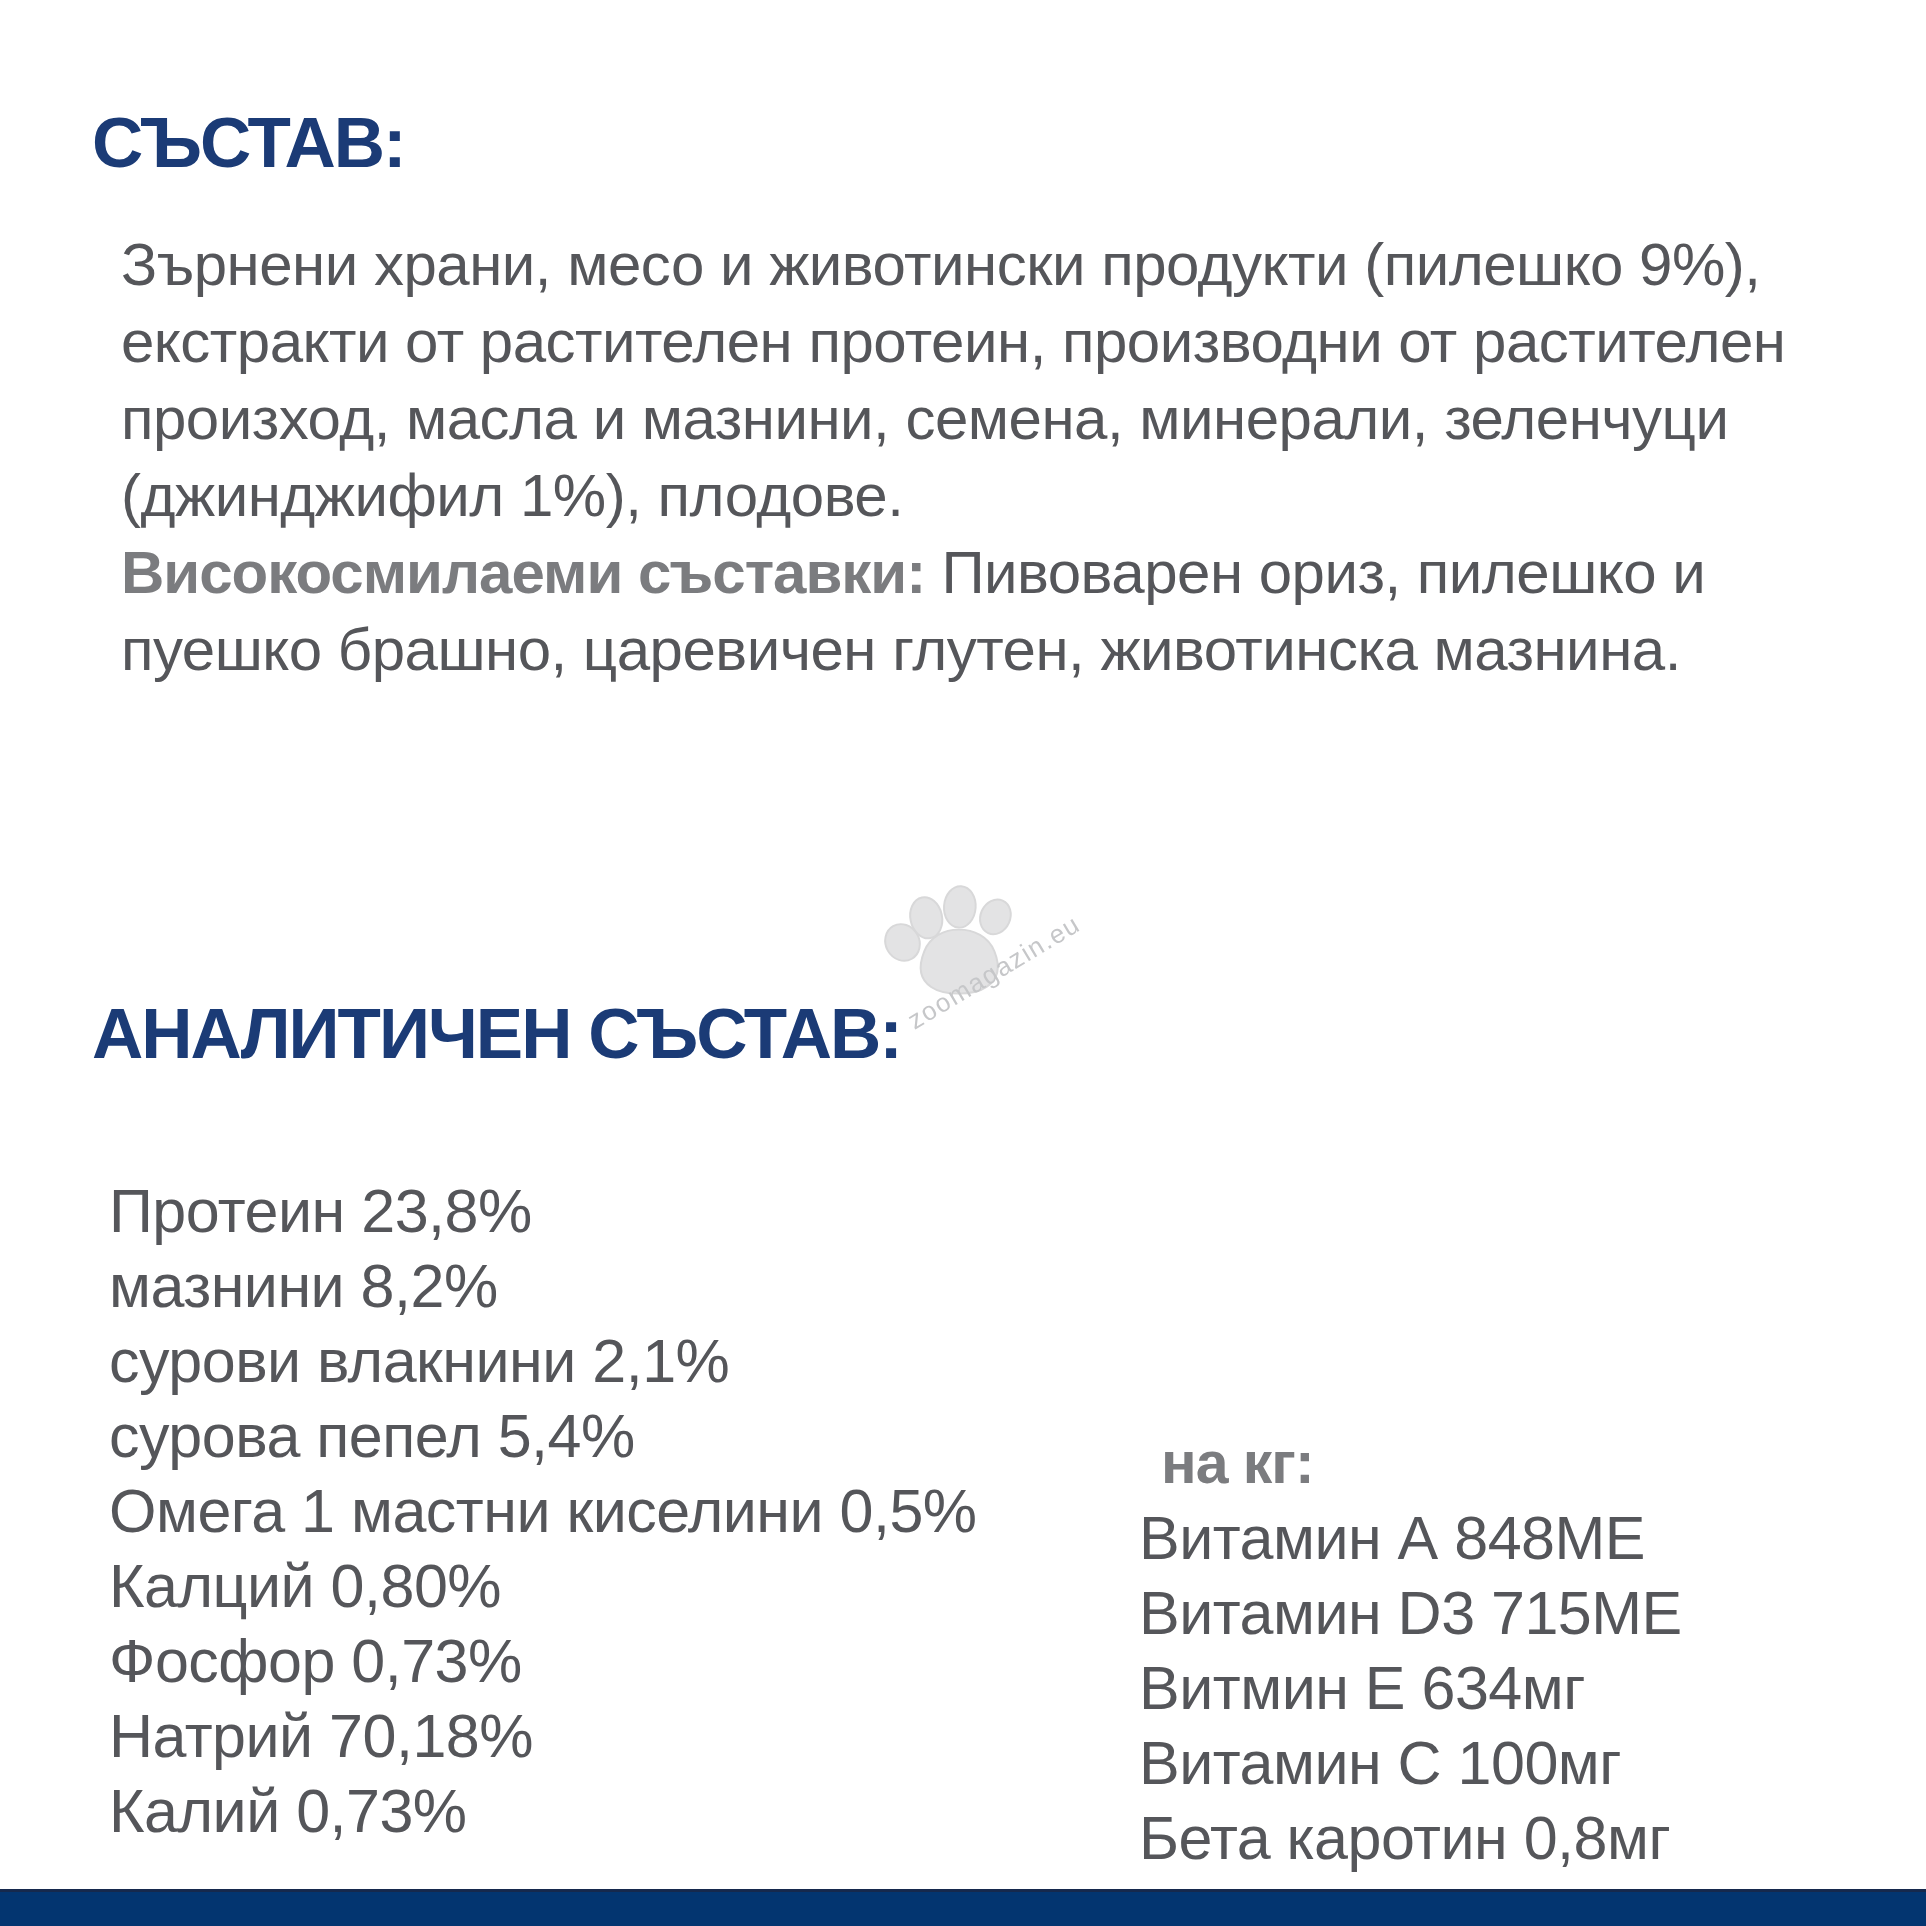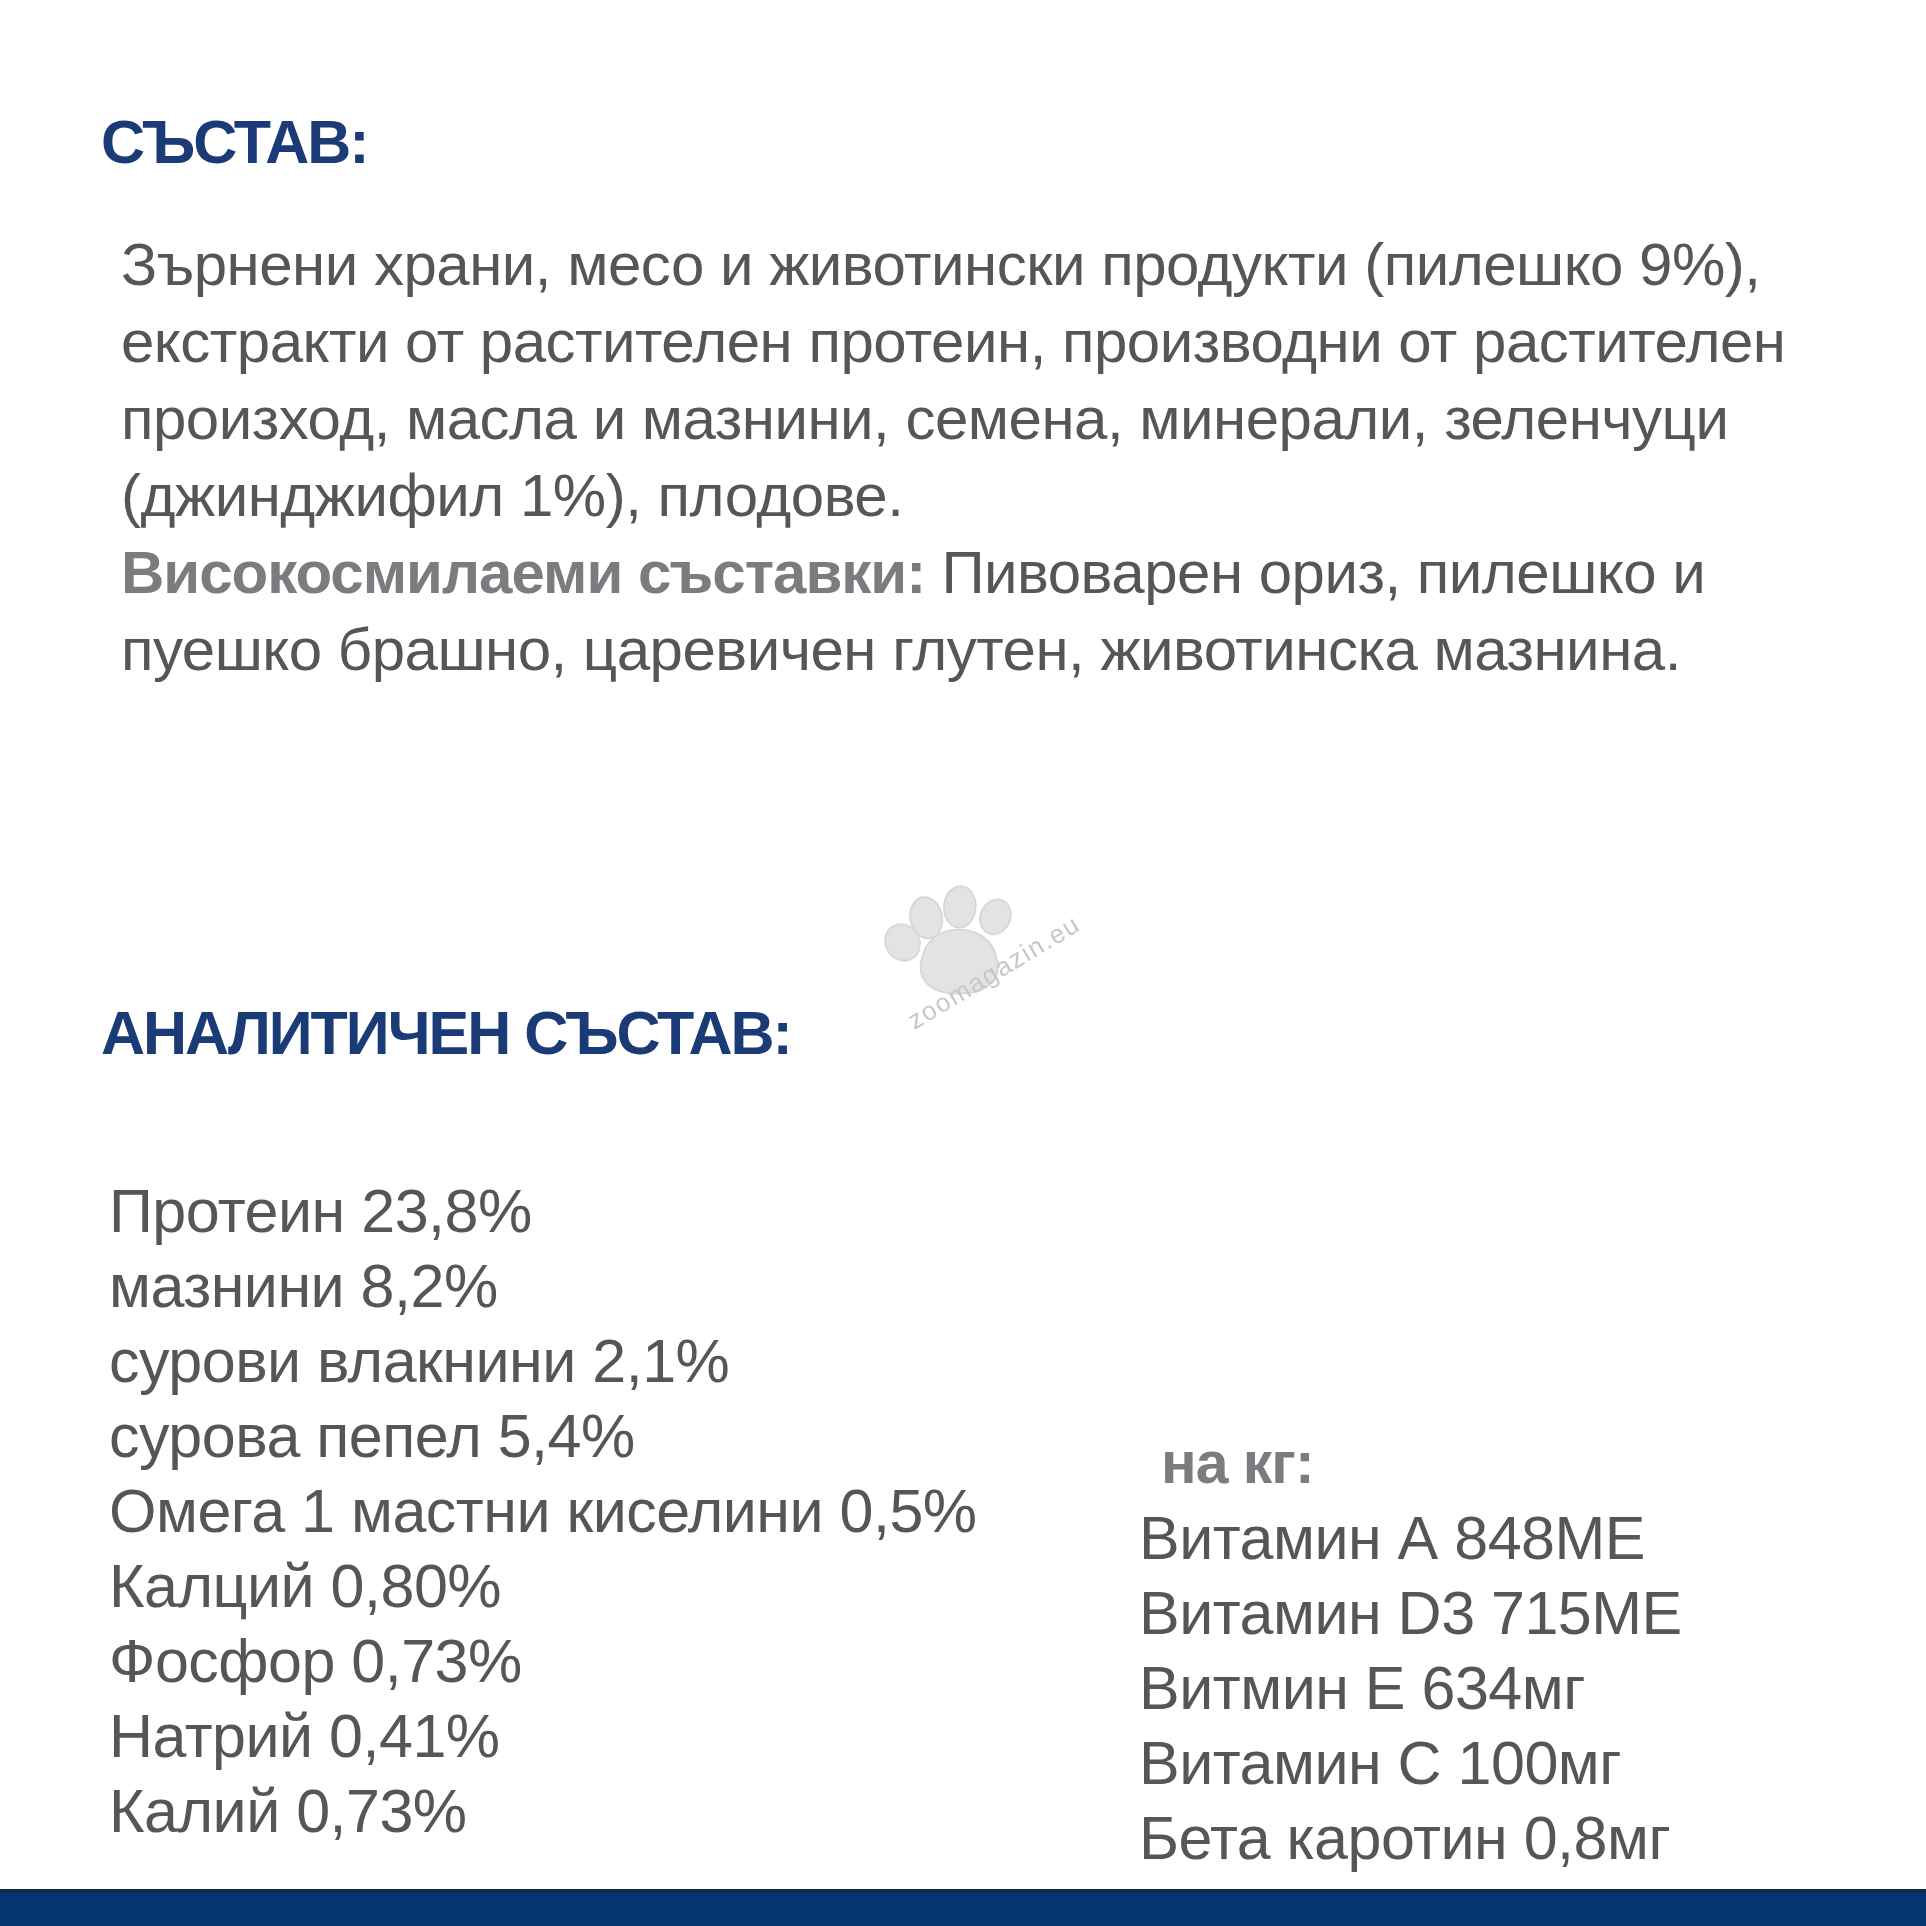--- a/index.html
+++ b/index.html
@@ -6,22 +6,22 @@
   html, body { width: 1927px; height: 1927px; }
   body {
     position: relative;
     background: #ffffff;
     font-family: "Liberation Sans", "DejaVu Sans", sans-serif;
     overflow: hidden;
   }
 
   .heading {
     position: absolute;
-    left: 101px;
-    font-size: 61px;
+    left: 92px;
+    font-size: 71px;
     line-height: 87px;
     font-weight: bold;
     letter-spacing: -2px;
     color: var(--heading, #1b3b76);
     white-space: nowrap;
     text-align: center;
   }
   .heading-composition { top: 99px; }
   .heading-analysis   { top: 990px; }
 
@@ -129,21 +129,21 @@
     <h2 class="heading heading-analysis">АНАЛИТИЧЕН СЪСТАВ:</h2>
 
     <div class="nutrient-list">
         <div class="nutrient-row">Протеин 23,8%</div>
         <div class="nutrient-row">мазнини 8,2%</div>
         <div class="nutrient-row">сурови влакнини 2,1%</div>
         <div class="nutrient-row">сурова пепел 5,4%</div>
         <div class="nutrient-row">Омега 1 мастни киселини 0,5%</div>
         <div class="nutrient-row">Калций 0,80%</div>
         <div class="nutrient-row">Фосфор 0,73%</div>
-        <div class="nutrient-row">Натрий 0,41%</div>
+        <div class="nutrient-row">Натрий 70,18%</div>
         <div class="nutrient-row">Калий 0,73%</div>
       </div>
 
     <div class="vitamin-column">
       <div class="bold-label">на кг:</div>
       <div>
           <div class="vitamin-row">Витамин А 848МЕ</div>
           <div class="vitamin-row">Витамин D3 715МЕ</div>
           <div class="vitamin-row">Витмин Е 634мг</div>
           <div class="vitamin-row">Витамин С 100мг</div>

